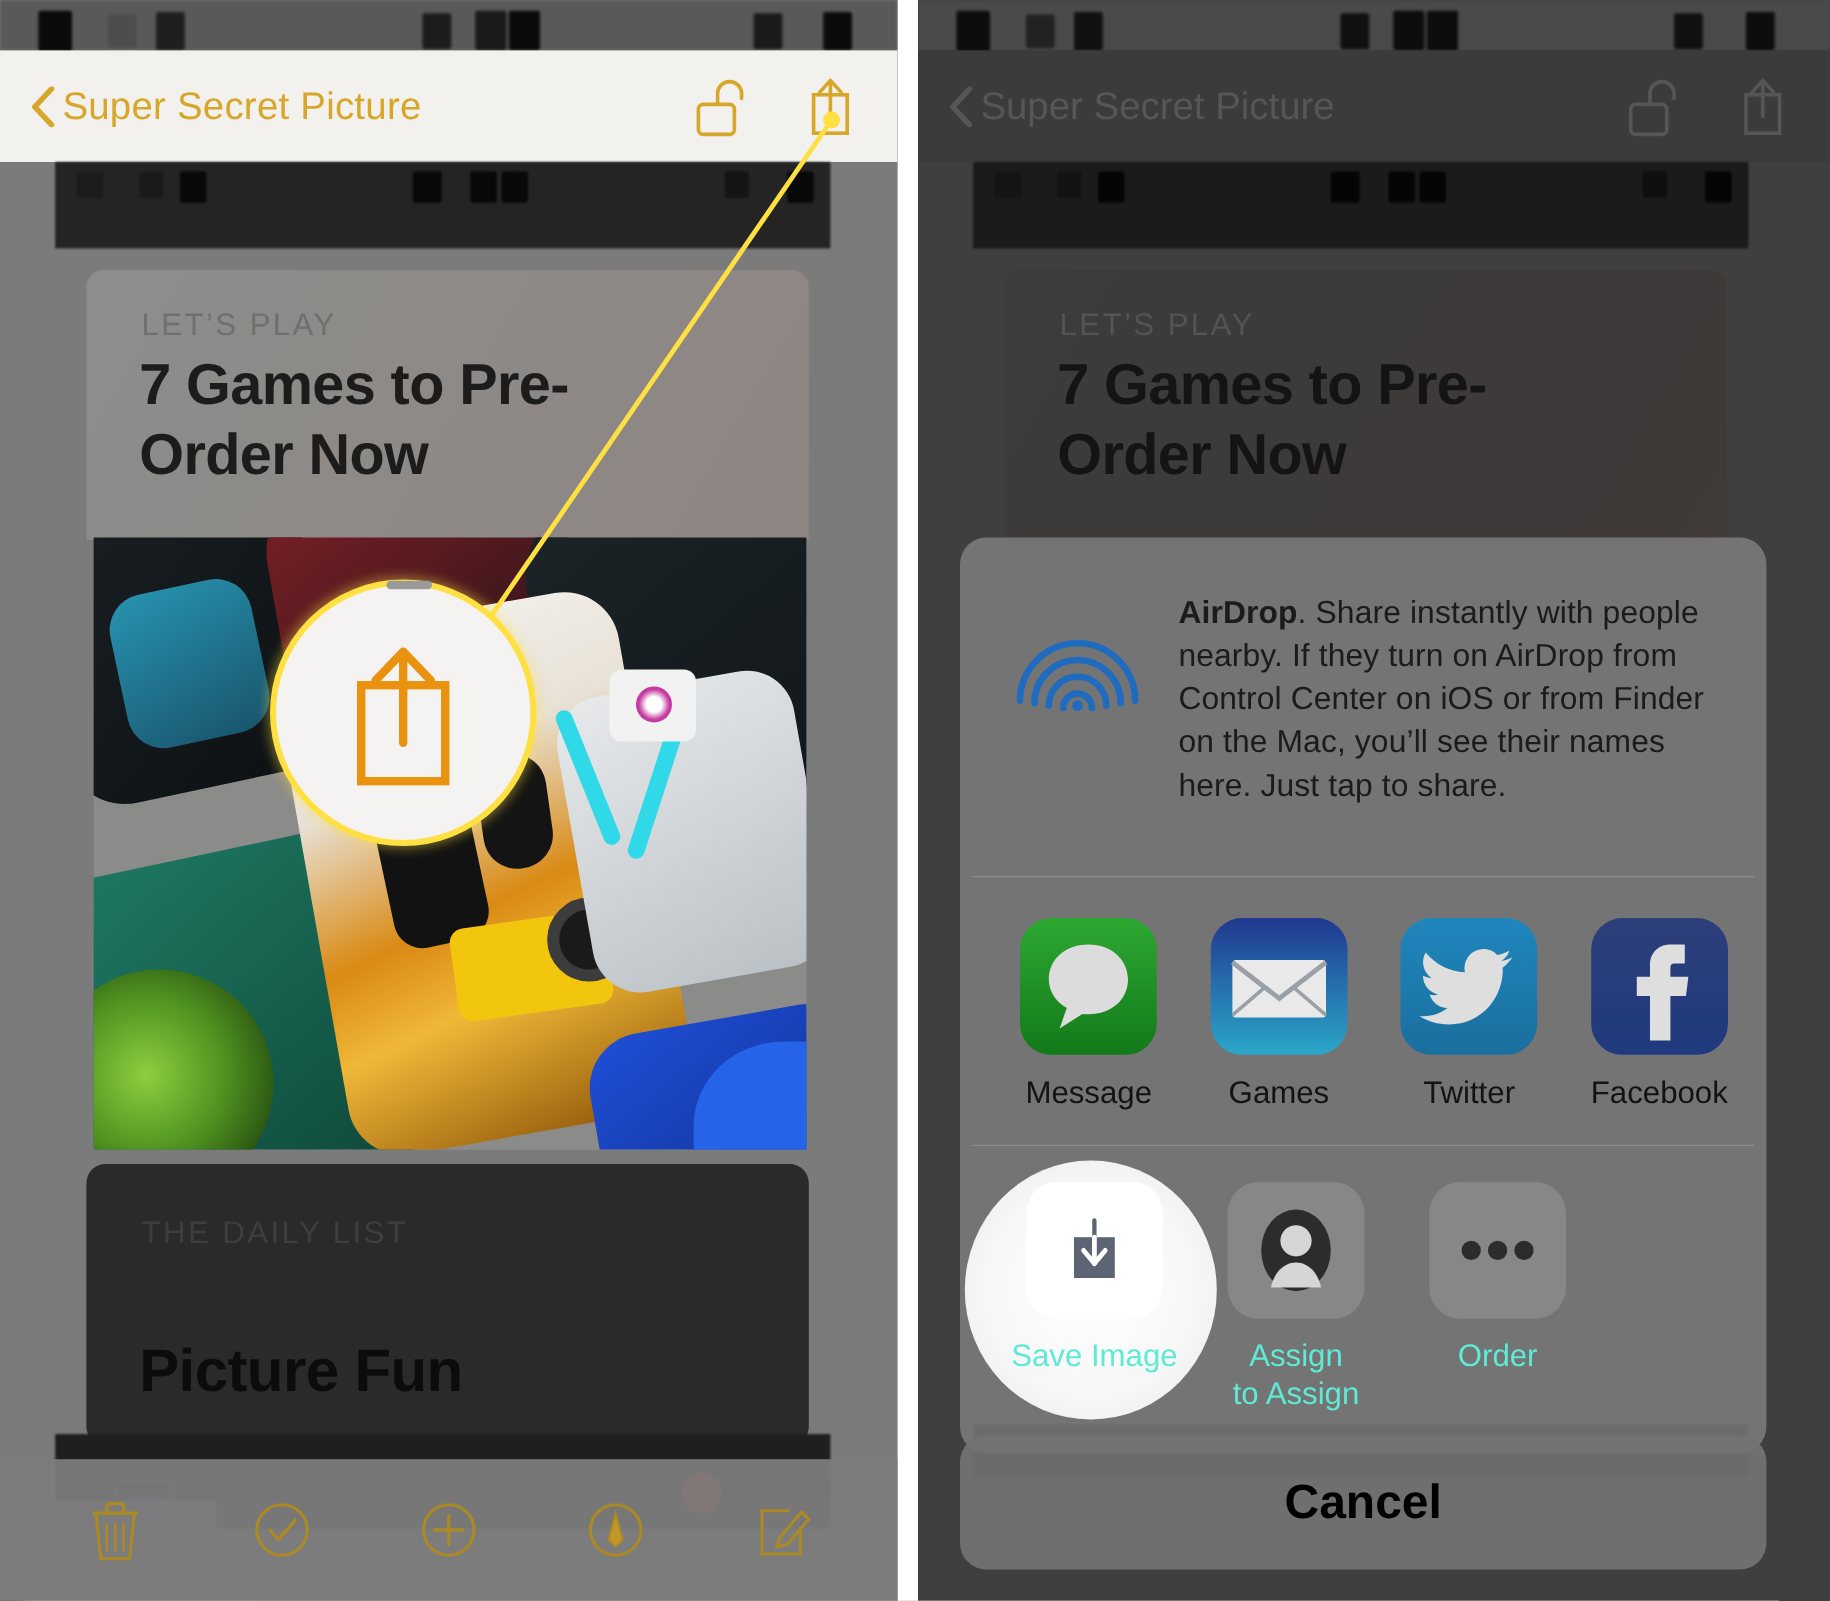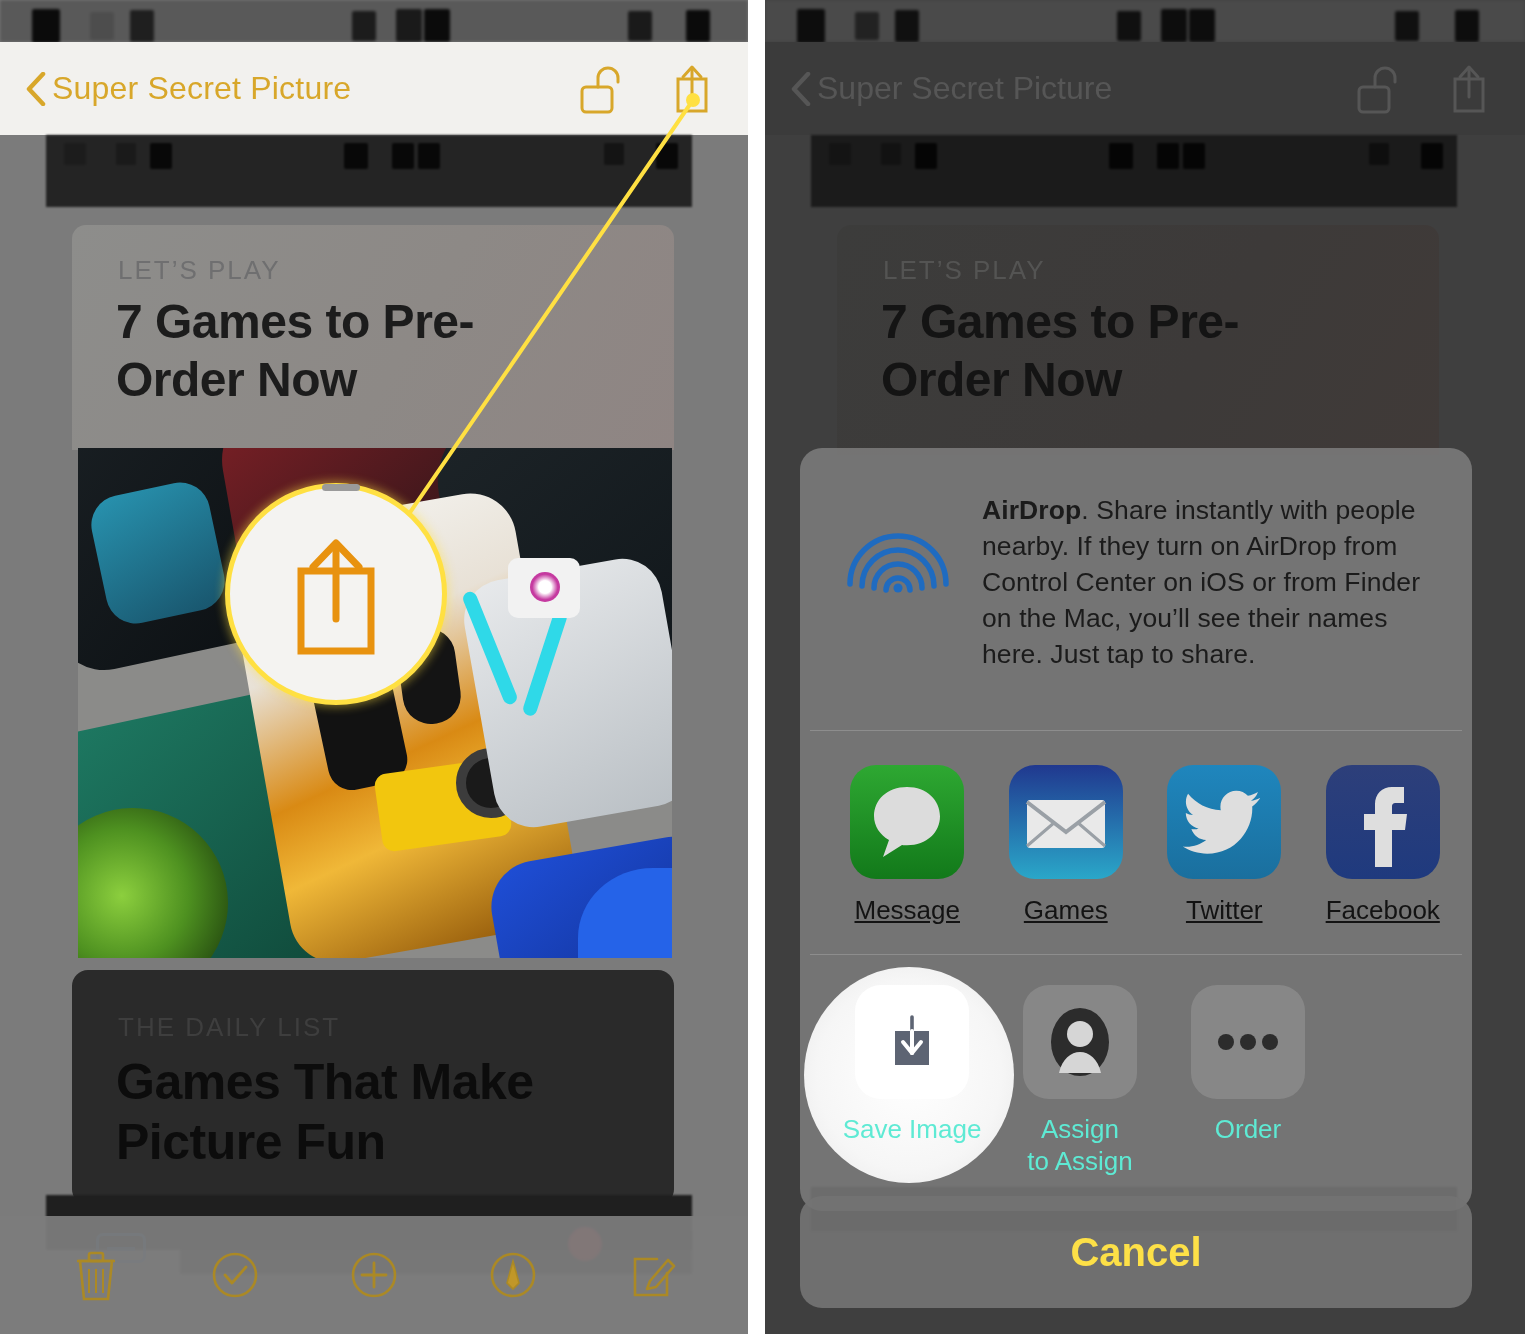--- a/index.html
+++ b/index.html
@@ -144,21 +144,21 @@
   .divider { height:1px; background: rgba(190,190,190,.35); margin: 0 10px; }
 
   .airdrop { display:flex; gap:28px; padding: 44px 40px 58px 42px; }
   .airdrop-icon { width: 112px; height: 112px; flex:0 0 112px; margin-top:4px;}
   .airdrop-text { font-size:26.5px; line-height:36px; color:#1b1b1b; letter-spacing:.1px; }
   .airdrop-text b { font-weight:bold; }
 
   .approw { display:flex; padding: 34px 10px 28px 28px; gap:0; }
   .app { width: 168px; display:flex; flex-direction:column; align-items:center; gap:16px; }
   .app-icon { width:114px; height:114px; border-radius:26px; position:relative; overflow:hidden; }
-  .app-label { font-size:26px; color:#131313;text-decoration:underline; }
+  .app-label { font-size:26px; color:#131313; }
 
   .actrow { display:flex; padding: 30px 10px 34px 28px; }
   .act { width:168px; display:flex; flex-direction:column; align-items:center; gap:14px; position:relative; }
   .act-icon { width:114px; height:114px; border-radius:26px; background: rgba(152,152,152,.55);
               display:flex; align-items:center; justify-content:center; }
   .act-label { font-size:26px; color:#5eead4; text-align:center; line-height:32px; }
 
   
   .spot-save {
     position:absolute; left: -24px; top:-18px; width:210px; height:216px;
@@ -168,21 +168,21 @@
   .act.highlighted .act-icon { position:relative; z-index:3; background:#ffffff; }
   .act.highlighted .act-label { position:relative; z-index:3; }
 
   .r-strip-dark { position:absolute; left:46px; top:1052px; width:646px; height:44px; background:#141414; filter: blur(1px); }
 
   .cancel {
     position:absolute; left:35px; bottom:26px; width:672px; height:112px;
     background: rgba(115,115,115,.92); border-radius:22px;
     display:flex; align-items:center; justify-content:center;
   }
-  .cancel-label { font-size:40px; color:#fde047; font-weight:bold; }
+  .cancel-label { font-size:40px; color:#000000; font-weight:bold; }
 
   
   .callout-line { position:absolute; left:0; top:0; width:748px; height:1334px; pointer-events:none; z-index:40; }
   .spotlight {
     position:absolute; left:225px; top:483px; width:222px; height:222px;
     border-radius:50%; background:#f4f3f1; border:5px solid #ffe042;
     box-shadow: 0 0 10px 2px rgba(255,224,66,.45);
     z-index:45; display:flex; align-items:center; justify-content:center;
   }
   .spot-tab { position:absolute; left:92px; top:-4px; width:38px; height:7px; background:#9a9a9a; border-radius:4px;}
@@ -288,21 +288,21 @@
 
         <div class="tile" style="left:420px;top:400px;width:230px;height:180px;border-radius:46px;
              background:linear-gradient(150deg,#1f4fd8,#0e2a86);transform:rotate(-10deg);"></div>
         <div class="tile" style="left:500px;top:420px;width:150px;height:140px;border-radius:50% 40% 60% 30%;
              background:#2563e8;"></div>
       </div>
 
       <div class="article-card2">
         <div class="kicker2">THE DAILY LIST</div>
         <div class="headline2">
-          <span>Games That Make</span><br>
+          <br>
           <span>Picture Fun</span>
         </div>
       </div>
 
       <div class="strip-dark"></div>
       <div class="strip-dark2"></div>
       <div class="mini-badge"></div>
       <div class="red-dot"></div>
     </div>
 

